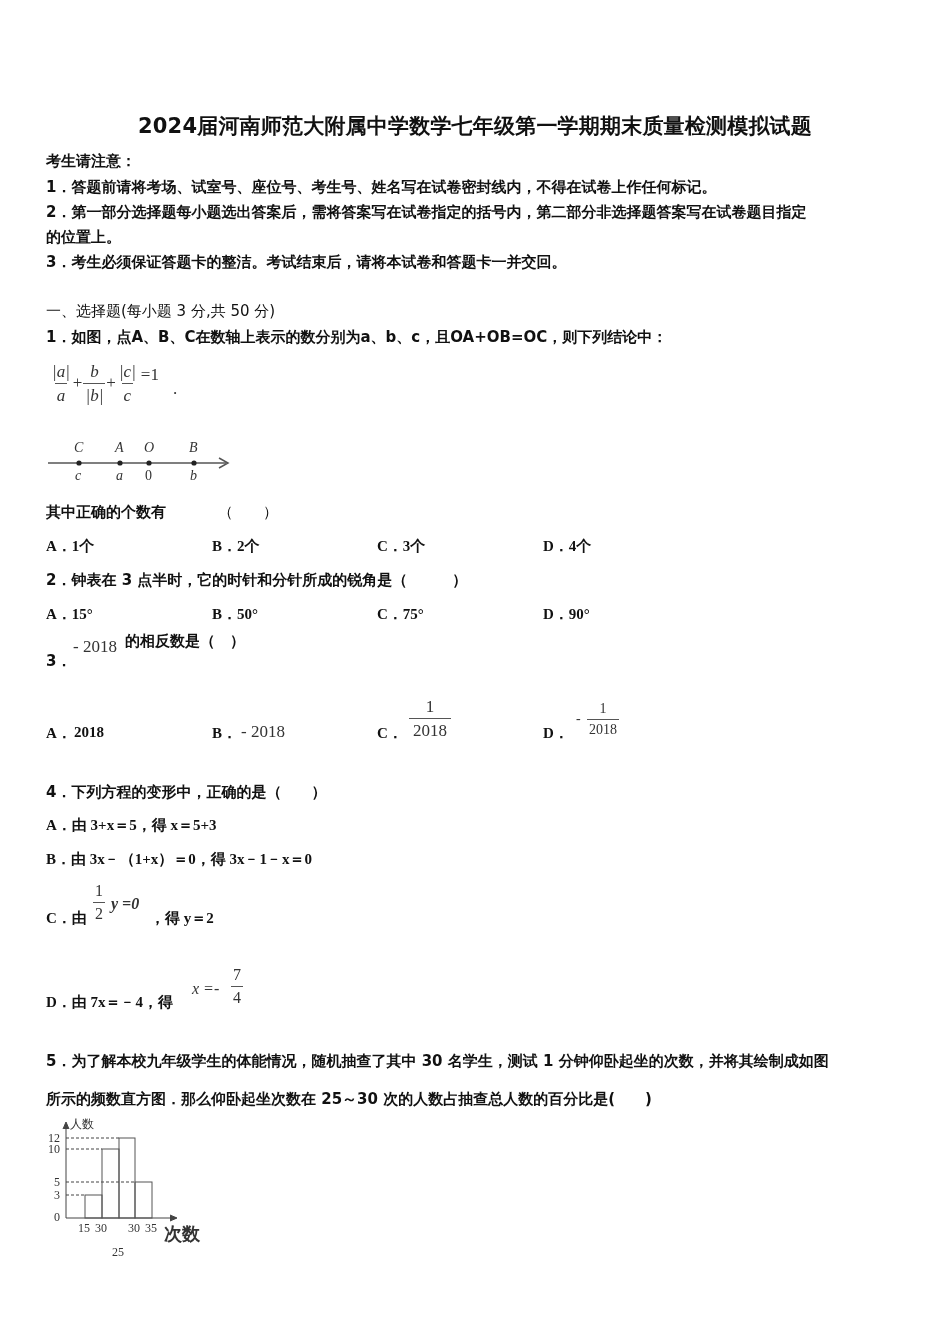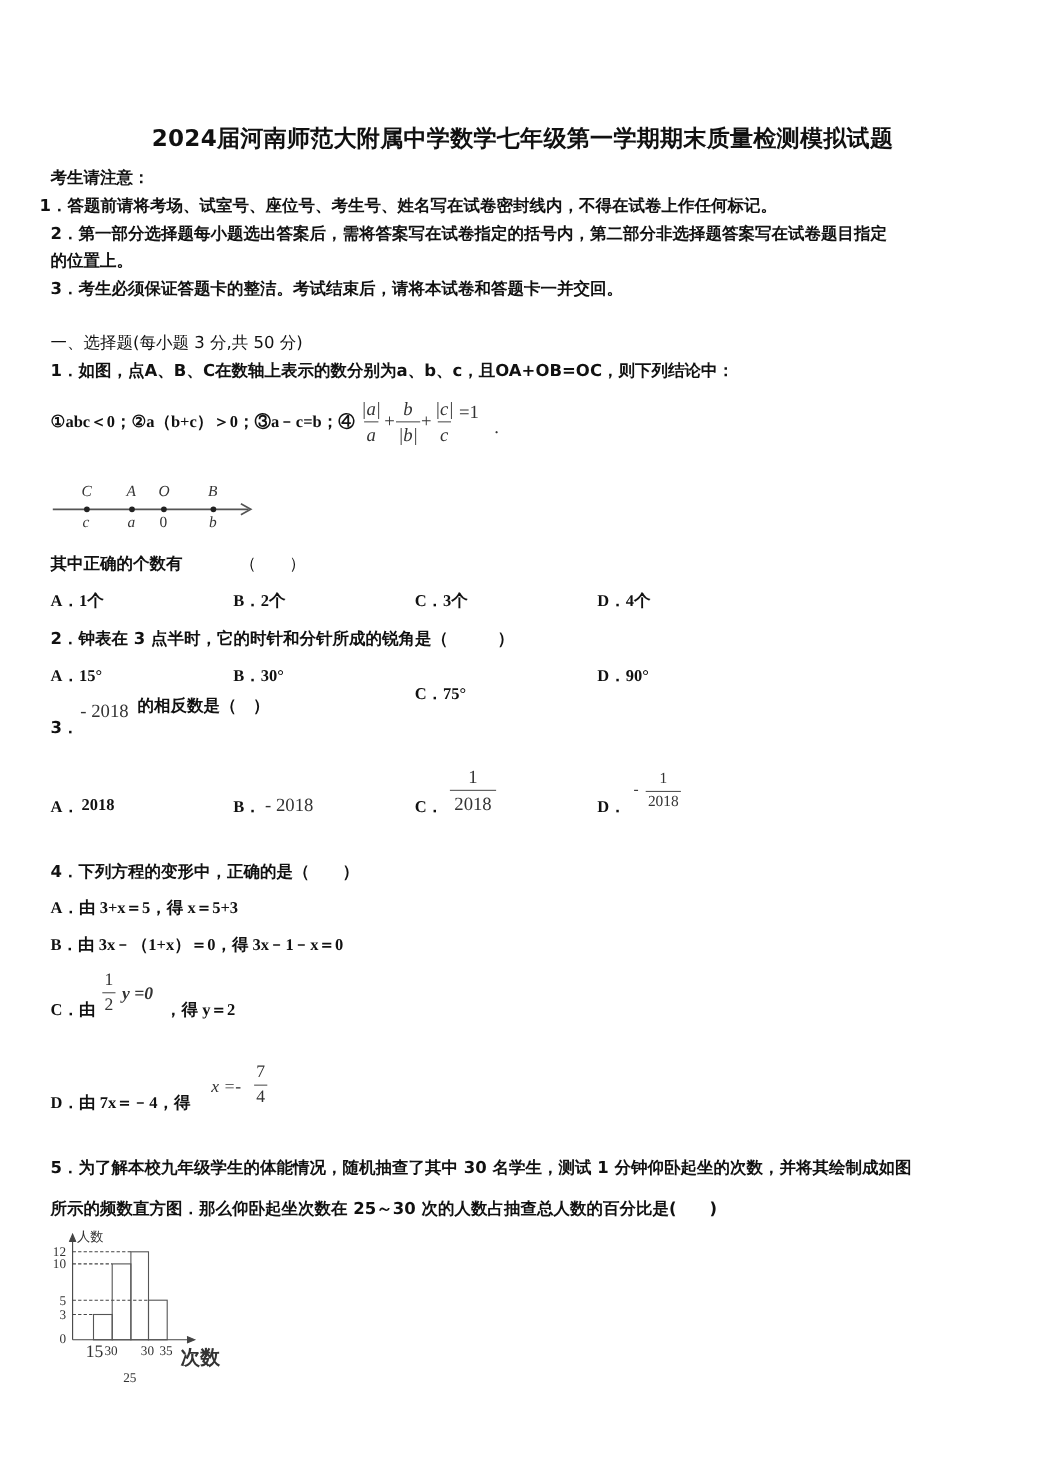--- a/index.html
+++ b/index.html
@@ -17,31 +17,30 @@
   .opt { font-size: 15px; font-weight: bold; font-family: "Liberation Serif", "DejaVu Serif", serif; }
 </style>
 </head>
 <body>
 
 <div>
 
   <div class="abs title">2024届河南师范大附属中学数学七年级第一学期期末质量检测模拟试题</div>
 
   <div class="abs t" style="left:46px; top:152px;">考生请注意：</div>
-  <div class="abs t" style="left:36px; top:178px;">1．答题前请将考场、试室号、座位号、考生号、姓名写在试卷密封线内，不得在试卷上作任何标记。</div>
+  <div class="abs t" style="left:46px; top:178px;">1．答题前请将考场、试室号、座位号、考生号、姓名写在试卷密封线内，不得在试卷上作任何标记。</div>
   <div class="abs t" style="left:46px; top:203px;">2．第一部分选择题每小题选出答案后，需将答案写在试卷指定的括号内，第二部分非选择题答案写在试卷题目指定</div>
   <div class="abs t" style="left:46px; top:228px;">的位置上。</div>
   <div class="abs t" style="left:46px; top:253px;">3．考生必须保证答题卡的整洁。考试结束后，请将本试卷和答题卡一并交回。</div>
 
   <div class="abs t" style="left:46px; top:302px; font-weight:normal;">一、选择题(每小题 3 分,共 50 分)</div>
 
   <div class="abs t" style="left:46px; top:328px;">1．如图，点A、B、C在数轴上表示的数分别为a、b、c，且OA+OB=OC，则下列结论中：</div>
 
   <div class="abs" style="left:46px; top:356px; height:54px; display:flex; align-items:center;">
-    <span class="opt" style="font-size:15px;">①abc＜0；②a（b+c）＞0；③a﹣c=b；④</span>
     <span class="math it" style="font-size:17px; display:inline-flex; align-items:center; margin-left:4px;">
       <span class="frac">
         <span class="num">|a|</span>
         <span class="den">a</span>
       </span>
       <span style="font-style:normal; margin:0 1px;">+</span>
       <span class="frac">
         <span class="num">b</span>
         <span class="den">|b|</span>
       </span>
@@ -75,22 +74,22 @@
   <div class="abs t" style="left:46px; top:503px;">其中正确的个数有</div>
   <div class="abs t" style="left:218px; top:503px; font-weight:normal;">（　　）</div>
 
   <div class="abs opt" style="left:46px; top:537px;">A．1个</div>
   <div class="abs opt" style="left:212px; top:537px;">B．2个</div>
   <div class="abs opt" style="left:377px; top:537px;">C．3个</div>
   <div class="abs opt" style="left:543px; top:537px;">D．4个</div>
 
   <div class="abs t" style="left:46px; top:571px;">2．钟表在 3 点半时，它的时针和分针所成的锐角是（　　　）</div>
   <div class="abs opt" style="left:46px; top:605px;">A．15°</div>
-  <div class="abs opt" style="left:212px; top:605px;">B．30°</div>
-  <div class="abs opt" style="left:377px; top:605px;margin-top:16px;">C．75°</div>
+  <div class="abs opt" style="left:212px; top:605px;">B．50°</div>
+  <div class="abs opt" style="left:377px; top:605px;">C．75°</div>
   <div class="abs opt" style="left:543px; top:605px;">D．90°</div>
 
   <div class="abs t" style="left:46px; top:652px;">3．</div>
   <div class="abs math" style="left:73px; top:637px; font-size:17px;">- 2018</div>
   <div class="abs t" style="left:125px; top:620px;margin-top:12px;">的相反数是（　）</div>
 
   <div class="abs opt" style="left:46px; top:724px;">A．</div>
   <div class="abs opt" style="left:74px; top:724px;">2018</div>
 
   <div class="abs opt" style="left:212px; top:724px;">B．</div>
@@ -156,21 +155,21 @@
       <rect x="58" y="31" width="17" height="69" fill="none" stroke="#555" stroke-width="1"></rect>
       <rect x="75" y="20" width="16" height="80" fill="none" stroke="#555" stroke-width="1"></rect>
       <rect x="91" y="64" width="17" height="36" fill="none" stroke="#555" stroke-width="1"></rect>
     </svg>
     <div class="abs math" style="left:26px; top:-2px; font-size:12px;">人数</div>
     <div class="abs math" style="left:4px; top:13px; font-size:12px;">12</div>
     <div class="abs math" style="left:4px; top:24px; font-size:12px;">10</div>
     <div class="abs math" style="left:10px; top:57px; font-size:12px;">5</div>
     <div class="abs math" style="left:10px; top:70px; font-size:12px;">3</div>
     <div class="abs math" style="left:10px; top:92px; font-size:12px;">0</div>
-    <div class="abs math" style="left:34px; top:103px; font-size:16px;text-align:right;">15</div>
+    <div class="abs math" style="left:34px; top:103px; font-size:12px;text-align:right;">15</div>
     <div class="abs math" style="left:51px; top:103px; font-size:12px;">30</div>
     <div class="abs math" style="left:68px; top:103px; font-size:12px;margin-top:24px;">25</div>
     <div class="abs math" style="left:84px; top:103px; font-size:12px;">30</div>
     <div class="abs math" style="left:101px; top:103px; font-size:12px;">35</div>
     <div class="abs math" style="left:120px; top:104px; font-size:18px;font-weight:bold;">次数</div>
   </div>
 
 </div>
 
 </body></html>

